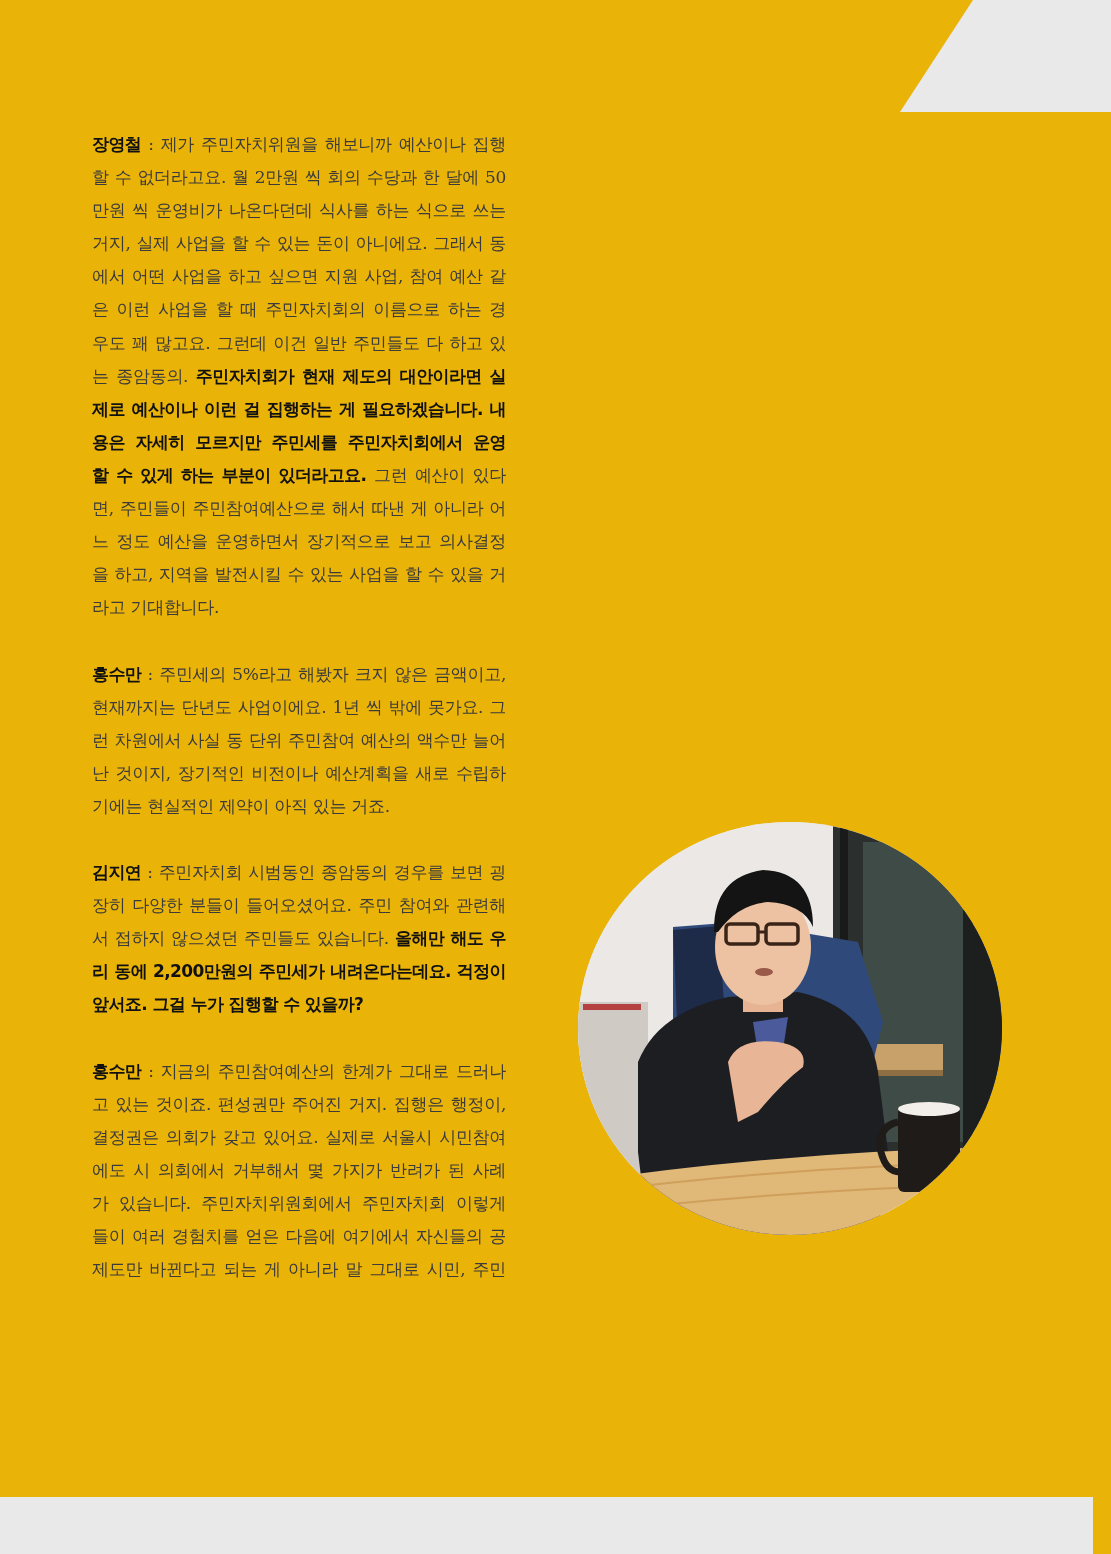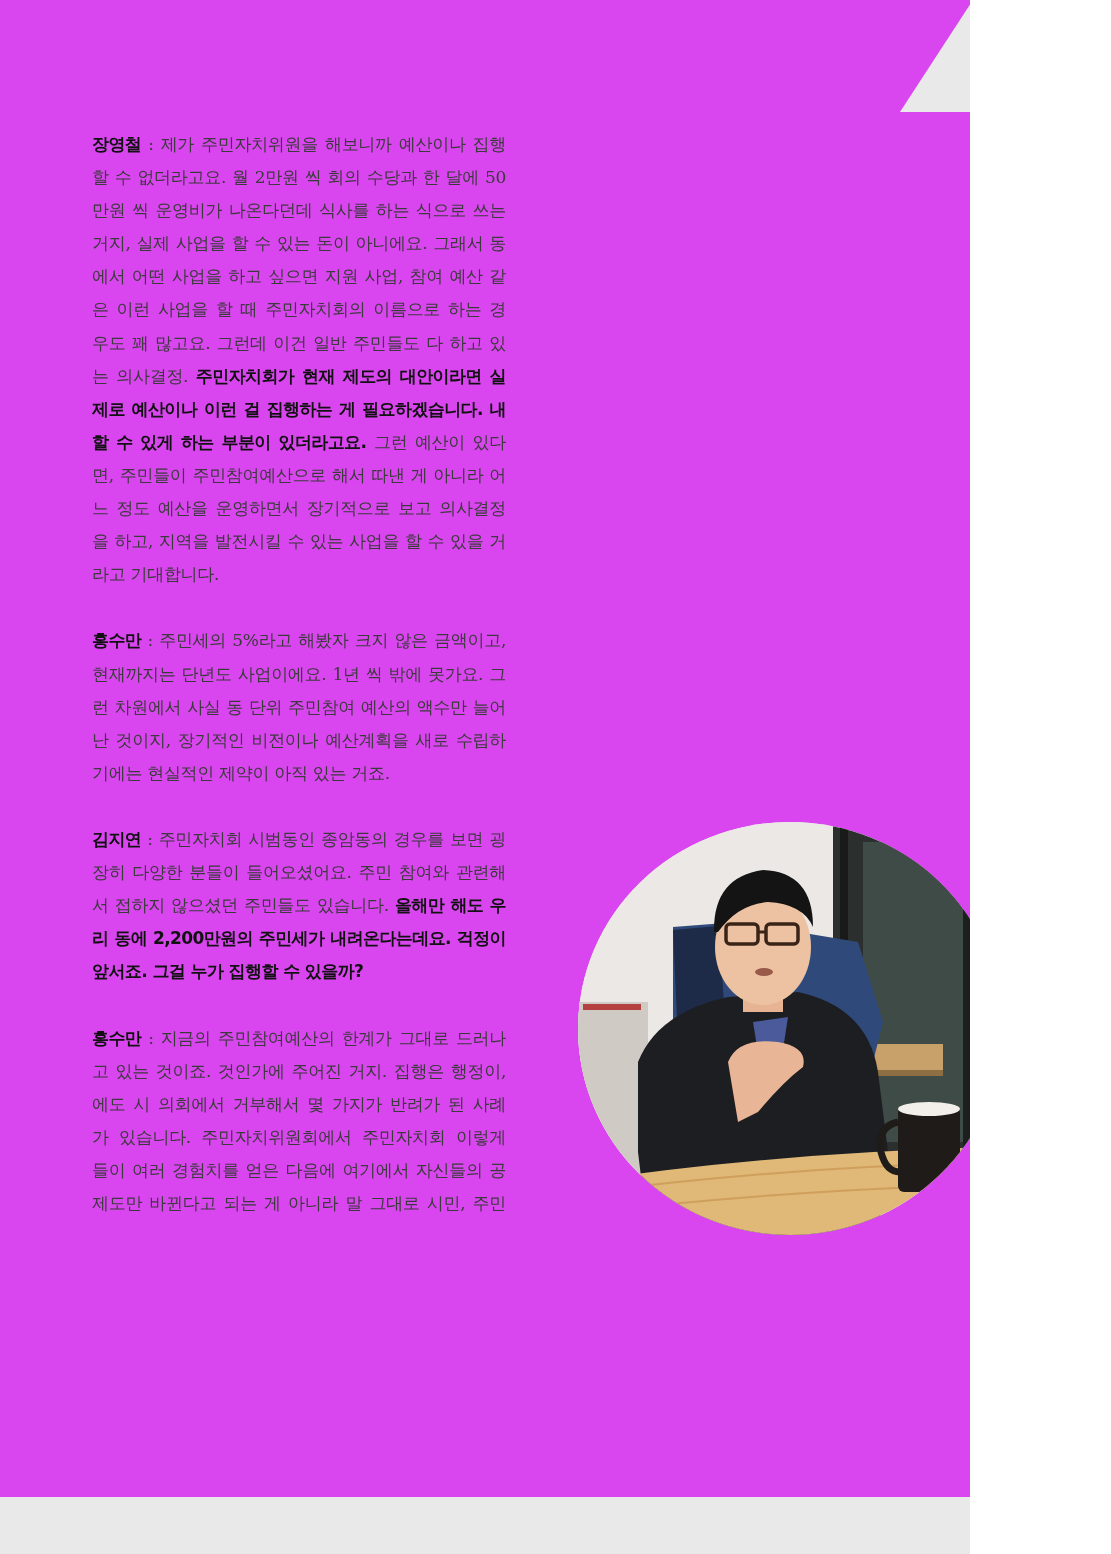--- a/index.html
+++ b/index.html
@@ -2,24 +2,24 @@
 <html><head>
   <meta charset="utf-8">
   <style>
     html, body {
       margin: 0;
       padding: 0;
       background: #ffffff;
     }
     .page {
       position: relative;
-      width: 970px;
+      width: 1111px;
       height: 1554px;
       overflow: hidden;
-      background: #d946ef;
+      background: #eab308;
     }
     .corner-shape {
       position: absolute;
       left: 0; top: 0;
       width: 1111px; height: 112px;
       pointer-events: none;
     }
     .footer-band {
       position: absolute;
       left: 0;
@@ -93,22 +93,23 @@
 
   <div class="text-column" id="text-column">
       <div class="para">
         <div class="line"><span class="seg-speaker">장영철</span><span class="seg-normal"> : 제가 주민자치위원을 해보니까 예산이나 집행</span></div>
         <div class="line"><span class="seg-normal">할 수 없더라고요. 월 2만원 씩 회의 수당과 한 달에 50</span></div>
         <div class="line"><span class="seg-normal">만원 씩 운영비가 나온다던데 식사를 하는 식으로 쓰는</span></div>
         <div class="line"><span class="seg-normal">거지, 실제 사업을 할 수 있는 돈이 아니에요. 그래서 동</span></div>
         <div class="line"><span class="seg-normal">에서 어떤 사업을 하고 싶으면 지원 사업, 참여 예산 같</span></div>
         <div class="line"><span class="seg-normal">은 이런 사업을 할 때 주민자치회의 이름으로 하는 경</span></div>
         <div class="line"><span class="seg-normal">우도 꽤 많고요. 그런데 이건 일반 주민들도 다 하고 있</span></div>
-        <div class="line"><span class="seg-normal">는 의사결정. </span><span class="seg-bold">주민자치회가 현재 제도의 대안이라면 실</span></div>
+        <div class="line"><span class="seg-normal">는 종암동의. </span><span class="seg-bold">주민자치회가 현재 제도의 대안이라면 실</span></div>
         <div class="line"><span class="seg-bold">제로 예산이나 이런 걸 집행하는 게 필요하겠습니다. 내</span></div>
+        <div class="line"><span class="seg-bold">용은 자세히 모르지만 주민세를 주민자치회에서 운영</span></div>
         <div class="line"><span class="seg-bold">할 수 있게 하는 부분이 있더라고요.</span><span class="seg-normal"> 그런 예산이 있다</span></div>
         <div class="line"><span class="seg-normal">면, 주민들이 주민참여예산으로 해서 따낸 게 아니라 어</span></div>
         <div class="line"><span class="seg-normal">느 정도 예산을 운영하면서 장기적으로 보고 의사결정</span></div>
         <div class="line"><span class="seg-normal">을 하고, 지역을 발전시킬 수 있는 사업을 할 수 있을 거</span></div>
         <div class="line last"><span class="seg-normal">라고 기대합니다.</span></div>
       </div>
       <div class="para">
         <div class="line"><span class="seg-speaker">홍수만</span><span class="seg-normal"> : 주민세의 5%라고 해봤자 크지 않은 금액이고,</span></div>
         <div class="line"><span class="seg-normal">현재까지는 단년도 사업이에요. 1년 씩 밖에 못가요. 그</span></div>
         <div class="line"><span class="seg-normal">런 차원에서 사실 동 단위 주민참여 예산의 액수만 늘어</span></div>
@@ -117,21 +118,22 @@
       </div>
       <div class="para">
         <div class="line"><span class="seg-speaker">김지연</span><span class="seg-normal"> : 주민자치회 시범동인 종암동의 경우를 보면 굉</span></div>
         <div class="line"><span class="seg-normal">장히 다양한 분들이 들어오셨어요. 주민 참여와 관련해</span></div>
         <div class="line"><span class="seg-normal">서 접하지 않으셨던 주민들도 있습니다. </span><span class="seg-bold">올해만 해도 우</span></div>
         <div class="line"><span class="seg-bold">리 동에 2,200만원의 주민세가 내려온다는데요. 걱정이</span></div>
         <div class="line last"><span class="seg-bold">앞서죠. 그걸 누가 집행할 수 있을까?</span></div>
       </div>
       <div class="para">
         <div class="line"><span class="seg-speaker">홍수만</span><span class="seg-normal"> : 지금의 주민참여예산의 한계가 그대로 드러나</span></div>
-        <div class="line"><span class="seg-normal">고 있는 것이죠. 것인가에 주어진 거지. 집행은 행정이,</span></div>
+        <div class="line"><span class="seg-normal">고 있는 것이죠. 편성권만 주어진 거지. 집행은 행정이,</span></div>
+        <div class="line"><span class="seg-normal">결정권은 의회가 갖고 있어요. 실제로 서울시 시민참여</span></div>
         <div class="line"><span class="seg-normal">에도 시 의회에서 거부해서 몇 가지가 반려가 된 사례</span></div>
         <div class="line"><span class="seg-normal">가 있습니다. 주민자치위원회에서 주민자치회 이렇게</span></div>
         <div class="line"><span class="seg-normal">들이 여러 경험치를 얻은 다음에 여기에서 자신들의 공</span></div>
         <div class="line"><span class="seg-normal">제도만 바뀐다고 되는 게 아니라 말 그대로 시민, 주민</span></div>
       </div>
     </div>
 
   <div class="photo">
     <svg viewBox="0 0 424 413">
 

